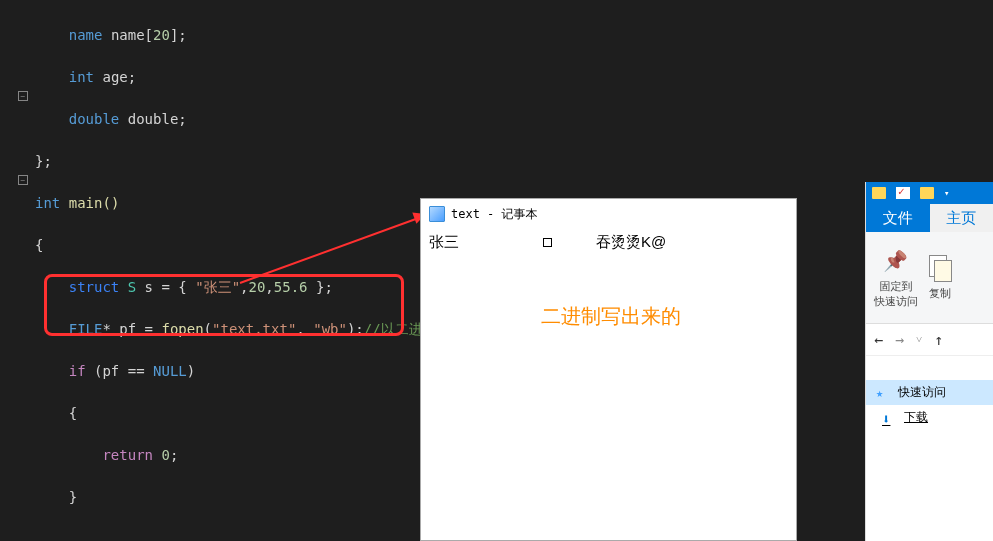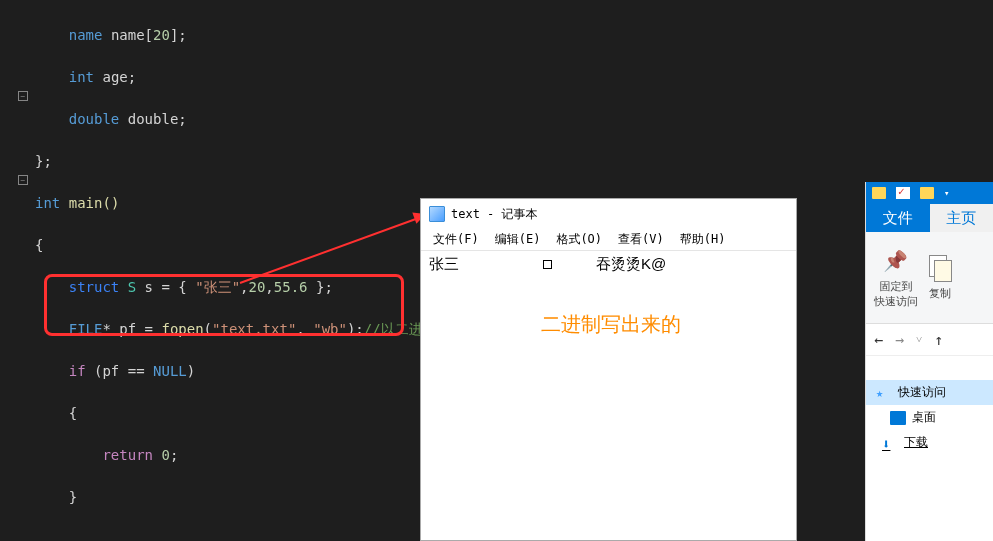--- a/index.html
+++ b/index.html
@@ -311,37 +311,30 @@
 <div class="highlight-box" style="left:44px; top:274px; width:360px; height:62px;"></div>
 
 <div class="arrow-line" style="left:240px; top:282px; width:190px; transform: rotate(-20deg);"></div>
 <div class="arrow-head" style="left:414px; top:210px; transform: rotate(-20deg);"></div>
 
 <div class="notepad">
   <div class="notepad-title">
     <span class="notepad-icon"></span>
     <span>text - 记事本</span>
   </div>
-  <div class="notepad-menu">
-    <span class="menu-item">文件(F)</span>
-    <span class="menu-item">编辑(E)</span>
-    <span class="menu-item">格式(O)</span>
-    <span class="menu-item">查看(V)</span>
-    <span class="menu-item">帮助(H)</span>
-  </div>
   <div class="notepad-content">
     <div class="binary-text-line">
       <span>张三</span>
       <span style="width:60px;"></span>
       <span class="small-box"></span>
       <span style="width:20px;"></span>
       <span>吞烫烫K@</span>
     </div>
   </div>
-  <div class="annotation" style="left:120px; top:112px;">二进制写出来的</div>
+  <div class="annotation" style="left:120px; top:104px;">二进制写出来的</div>
 </div>
 
 <div class="explorer">
   <div class="explorer-titlebar">
     <span class="titlebar-icon folder-ico"></span>
     <span class="titlebar-icon check-ico"></span>
     <span class="titlebar-icon folder-ico"></span>
     <span class="chevron-ico">▾</span>
   </div>
   <div class="explorer-tabs">
@@ -368,22 +361,18 @@
     <span class="nav-btn">→</span>
     <span class="nav-btn" style="font-size:11px;">˅</span>
     <span class="nav-btn dark">↑</span>
   </div>
   <div style="height:20px;"></div>
   <div class="tree">
     <div class="tree-item selected">
       <span class="tree-icon star-ico"></span>
       <span>快速访问</span>
     </div>
-    <div class="tree-item" style="padding-left:24px;">
-      <span class="tree-icon desktop-ico"></span>
-      <span>桌面</span>
-    </div>
     <div class="tree-item" style="padding-left:16px;text-decoration:underline;">
       <span class="tree-icon download-ico"></span>
       <span>下载</span>
     </div>
   </div>
 </div>
 
 </body></html>

